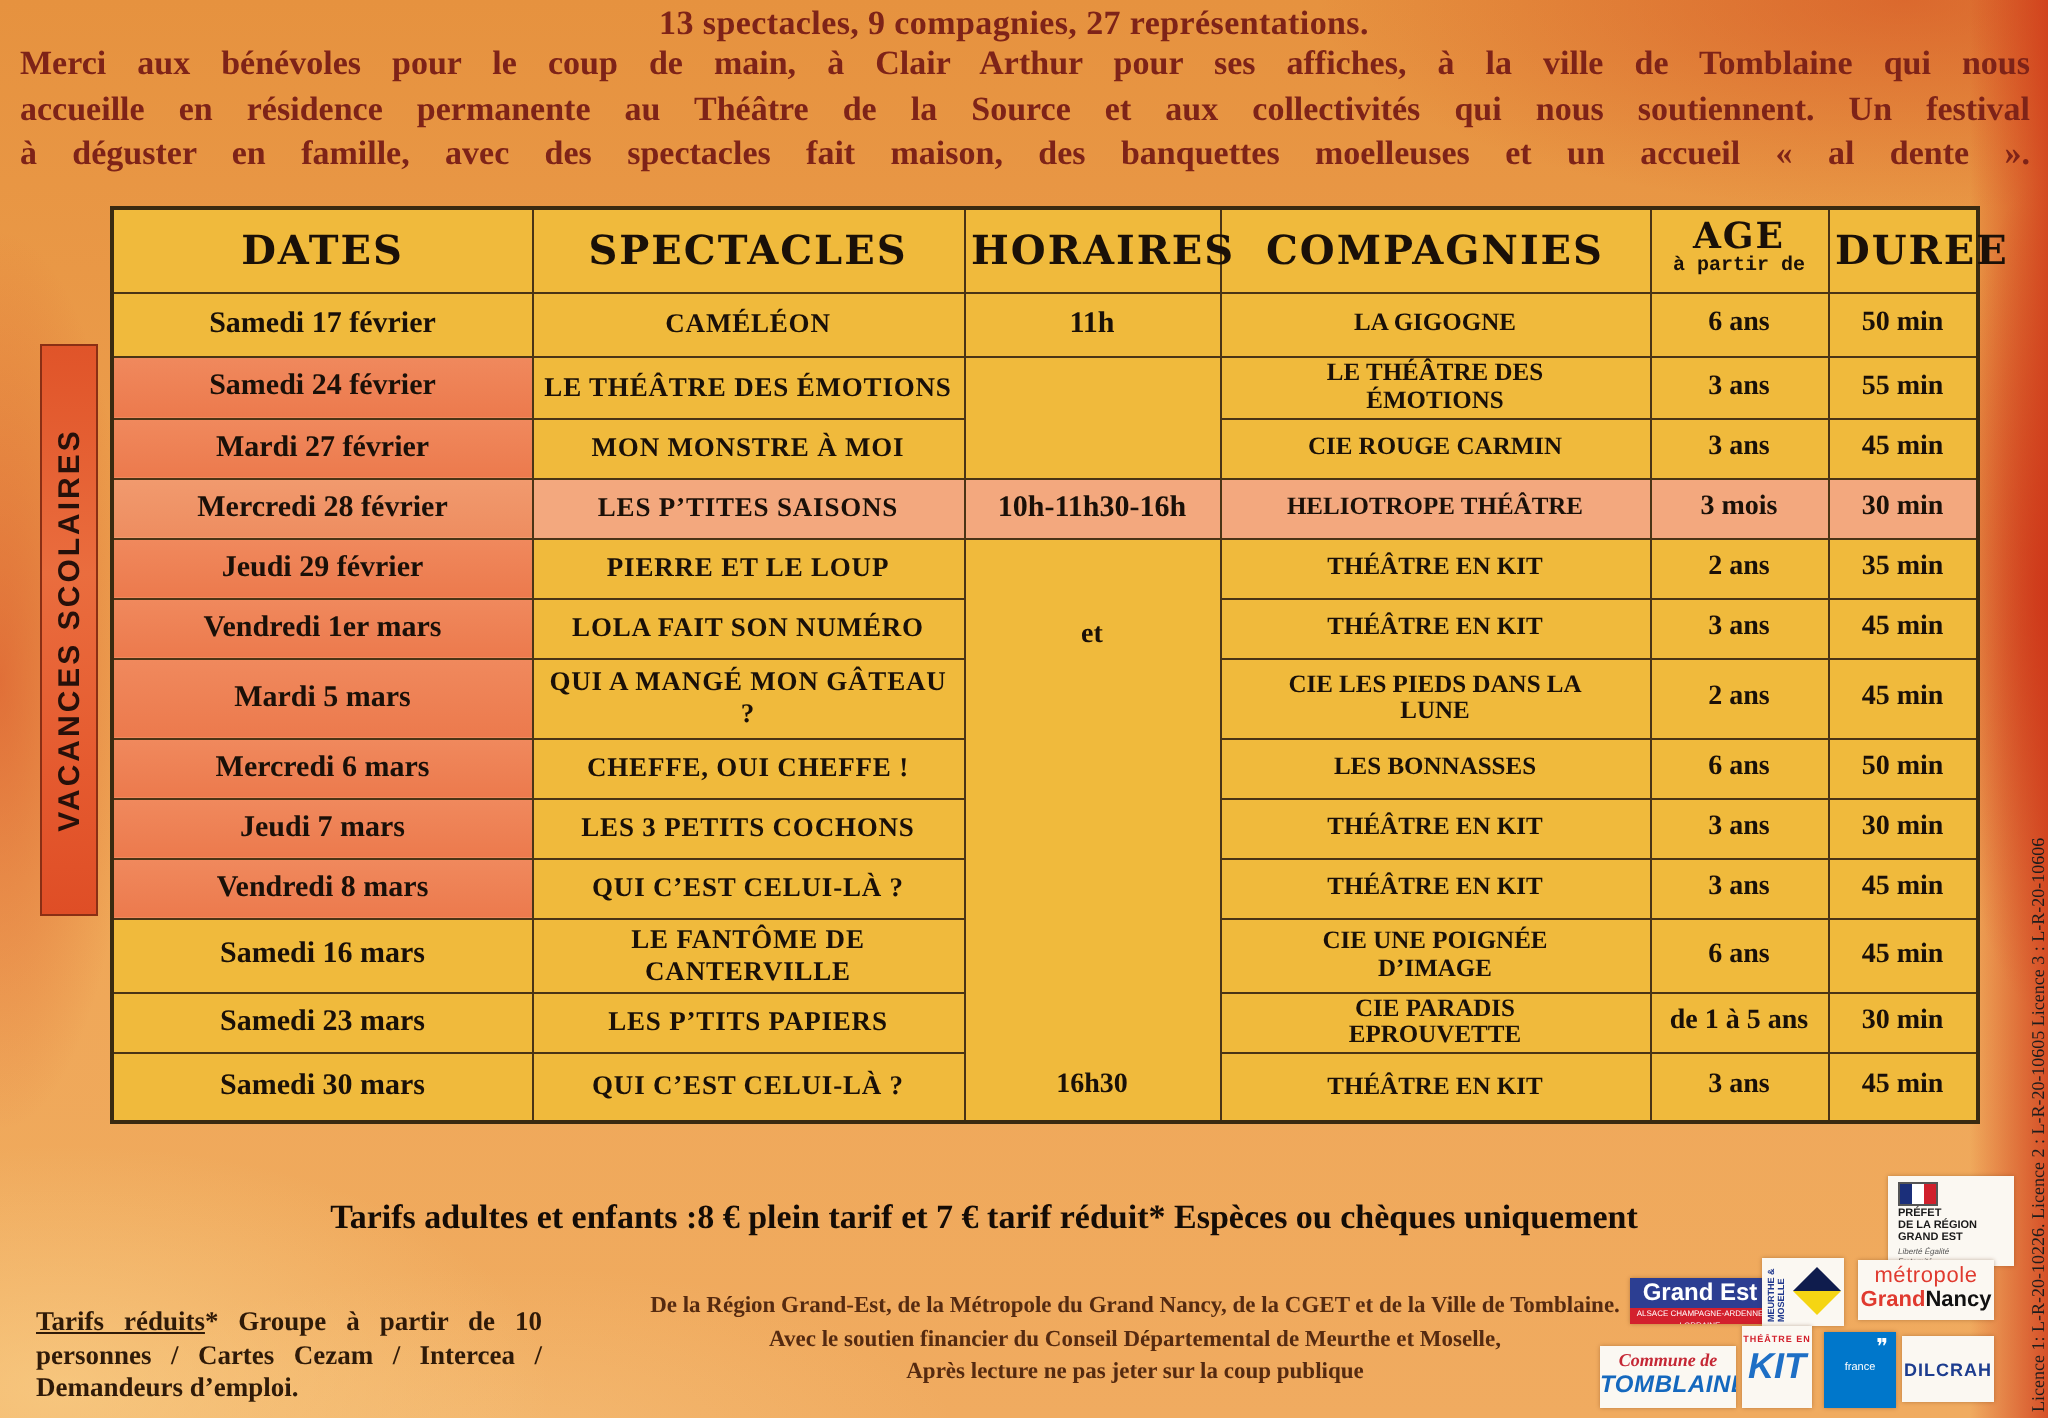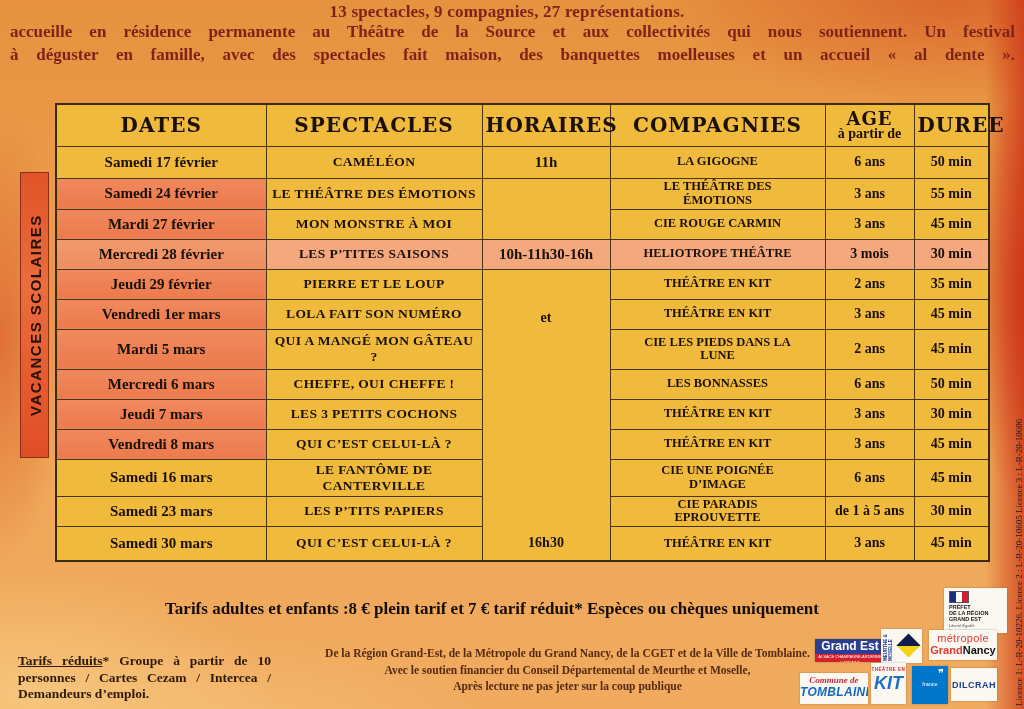--- a/index.html
+++ b/index.html
@@ -33,21 +33,21 @@
   
   .table-wrap{position:absolute;left:55px;top:103px;width:933px;}
   table{border-collapse:collapse;table-layout:fixed;width:933px;
     font-family:"Liberation Serif",serif;}
   th,td{border:1px solid #4a3415;background:#f0ba3c;text-align:center;
     vertical-align:middle;font-weight:bold;color:#1a1008;padding:0 3px;box-sizing:border-box;}
   table{border:2px solid #3a2a10;}
   thead tr{height:42px;}
   th{font-family:"DejaVu Serif",serif;font-size:20px;letter-spacing:1px;line-height:20px;}
   th .age-main{font-size:18px;line-height:17px;}
-  th .age-sub{font-family:Liberation Serif, serif;font-size:14px;letter-spacing:0;line-height:14px;}
+  th .age-sub{font-family:Liberation Mono, monospace;font-size:10px;letter-spacing:0;line-height:14px;}
   td.date{font-size:15px;}
   td.salmon{background:linear-gradient(180deg,#f0895d,#ec7a4d);}
   td.spectacle{font-size:13.5px;letter-spacing:0.4px;}
   td.horaire{font-size:15px;}
   td.compagnie{font-size:12.5px;line-height:13.5px;padding:0 28px;}
   td.age,td.duree{font-size:14px;}
   tr.hl td{background:#f3a87e;}
   tr.hl td.date{background:linear-gradient(180deg,#f19a6e,#ee8d60);}
   td.merged{position:relative;}
   td.merged .et{position:absolute;top:40px;left:0;right:0;font-size:14px;}
@@ -105,20 +105,21 @@
   .dilrah span{font-weight:bold;font-size:9px;color:#1d3d8f;letter-spacing:0.5px;}
 </style>
 </head>
 <body>
 
 <div class="page">
 
   <div class="stats">13 spectacles, 9 compagnies, 27 représentations.</div>
 
   <div class="para">
+    <div class="pline">Merci aux bénévoles pour le coup de main, à Clair Arthur pour ses affiches, à la ville de Tomblaine qui nous</div>
     <div class="pline">accueille en résidence permanente au Théâtre de la Source et aux collectivités qui nous soutiennent. Un festival</div>
     <div class="pline">à déguster en famille, avec des spectacles fait maison, des banquettes moelleuses et un accueil « al dente ».</div>
   </div>
 
   <div class="vacances">
     <span>VACANCES SCOLAIRES</span>
   </div>
 
   <div class="table-wrap">
     <table>

